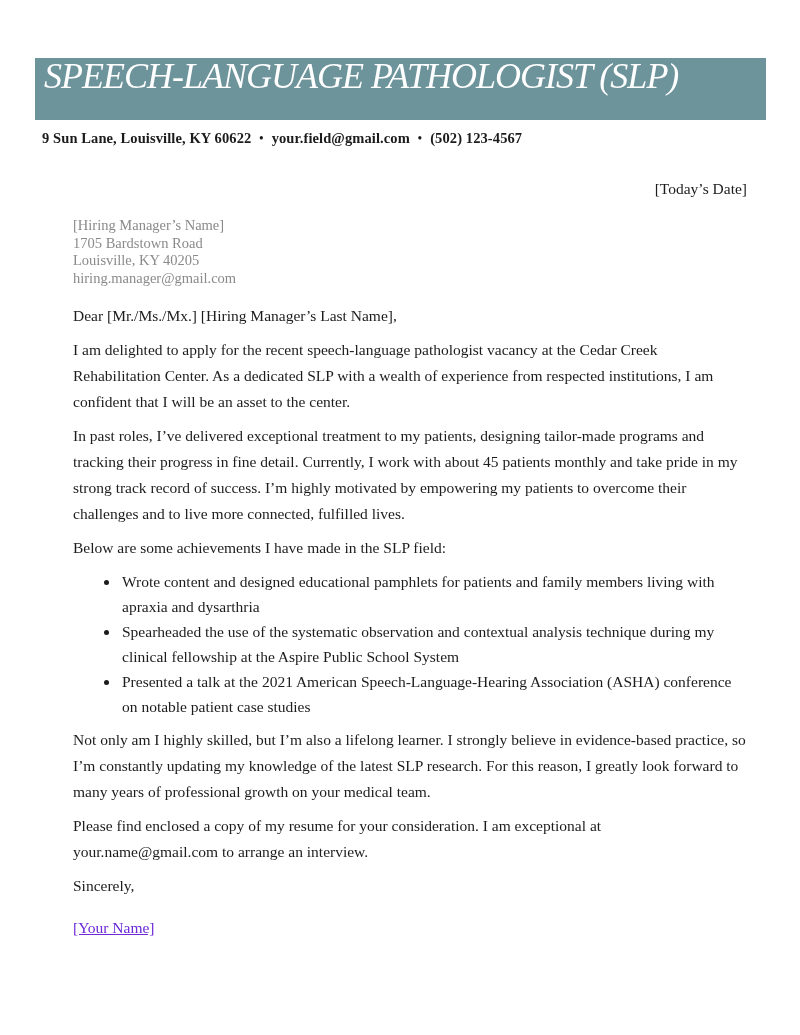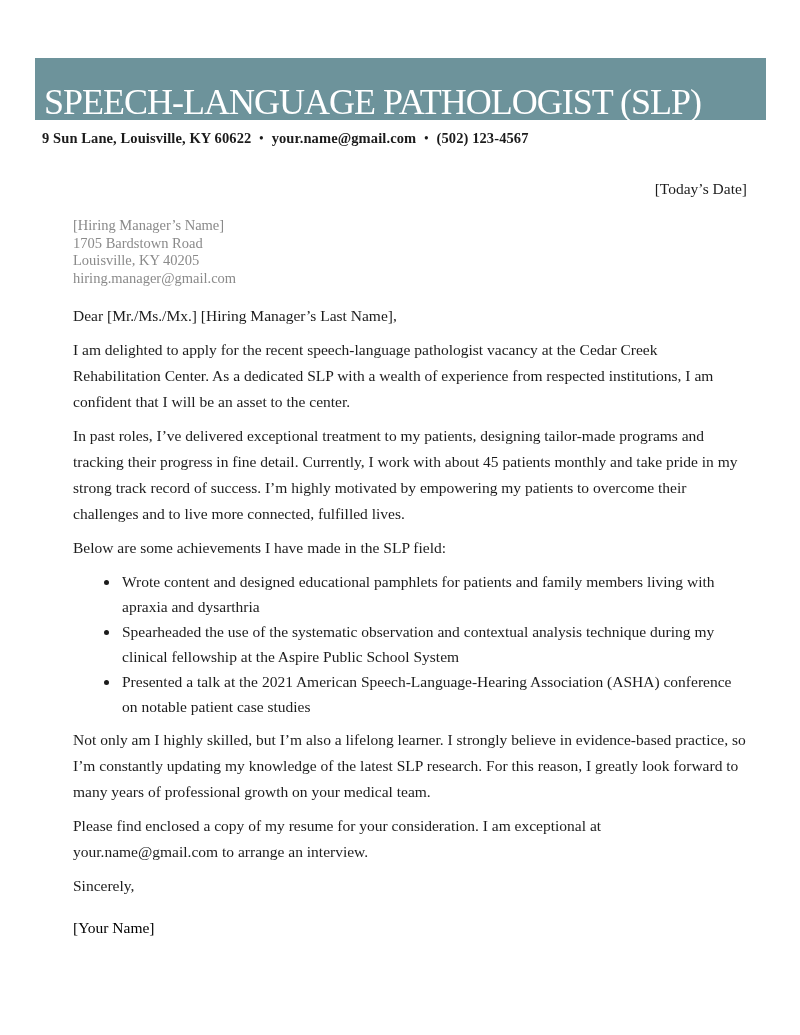--- a/index.html
+++ b/index.html
@@ -9,22 +9,22 @@
     background:#ffffff;
     overflow:hidden;
     font-family:"Liberation Serif", serif;
     color:#1c1c1c;
   }
   
   .band {
     position:absolute; left:35px; top:58px;
     width:731px; height:62px;
     background:#6D939B;
-    display:flex; align-items:flex-end;
-    box-sizing:border-box; padding-left:9px;
+    display:flex; align-items:flex-start;
+    box-sizing:border-box; padding-left:9px;font-style:italic;
   }
   .band-title {
     margin:0;
     color:#ffffff;
     font-size:36px;
     font-weight:normal;
     letter-spacing:-1px;
     line-height:1;
     white-space:nowrap;
   }
@@ -54,33 +54,33 @@
     margin:0 0 16px 0;
   }
   ul.achievements {
     margin:0 0 8px 0;
     padding:0 0 0 47px;
     line-height:25px;
     list-style:disc;
   }
   ul.achievements li { margin:0; padding-left:2px; }
   .signoff { margin:0 0 16px 0 !important; }
-  .signature { color:#000000; margin:0; }
+  .signature { color:#6d28d9; margin:0;text-decoration:underline; }
 </style>
 </head>
 <body>
 
 <div class="page">
 
   <div class="band">
     <h1 class="band-title">SPEECH-LANGUAGE PATHOLOGIST (SLP)</h1>
   </div>
 
   <div class="contact">
-    <span>9 Sun Lane, Louisville, KY 60622</span><span class="sep">•</span><span>your.name@gmail.com</span><span class="sep">•</span><span>(502) 123-4567</span>
+    <span>9 Sun Lane, Louisville, KY 60622</span><span class="sep">•</span><span>your.field@gmail.com</span><span class="sep">•</span><span>(502) 123-4567</span>
   </div>
 
   <div class="letter">
 
     <p class="date">[Today’s Date]</p>
 
     <div class="recipient">
       <div>[Hiring Manager’s Name]</div>
       <div>1705 Bardstown Road</div>
       <div>Louisville, KY 40205</div>

